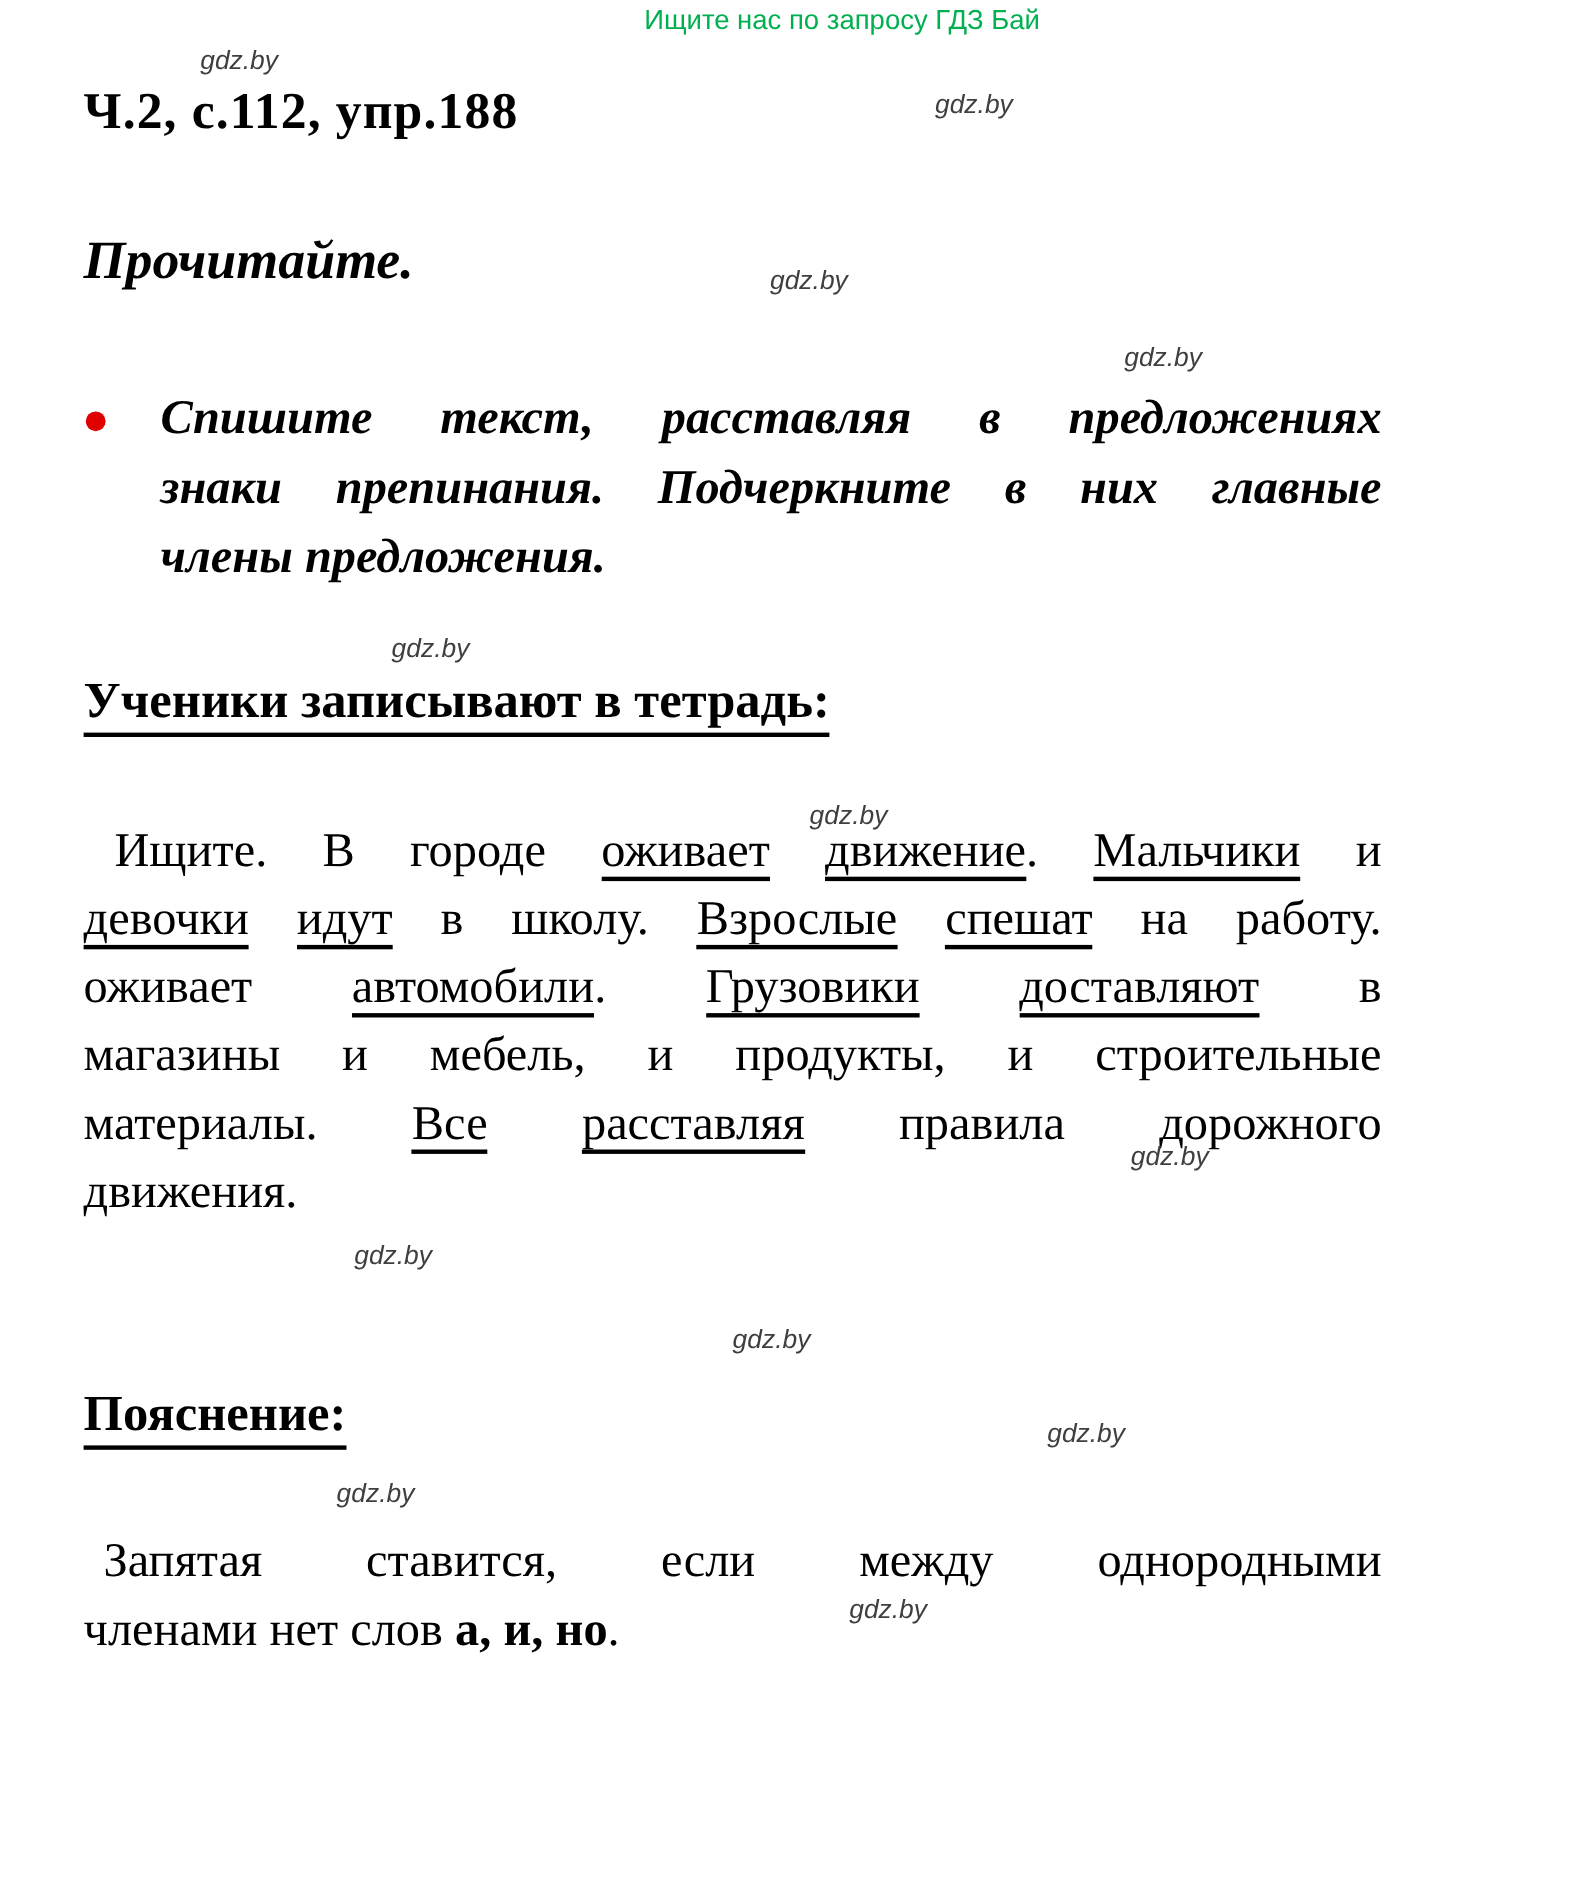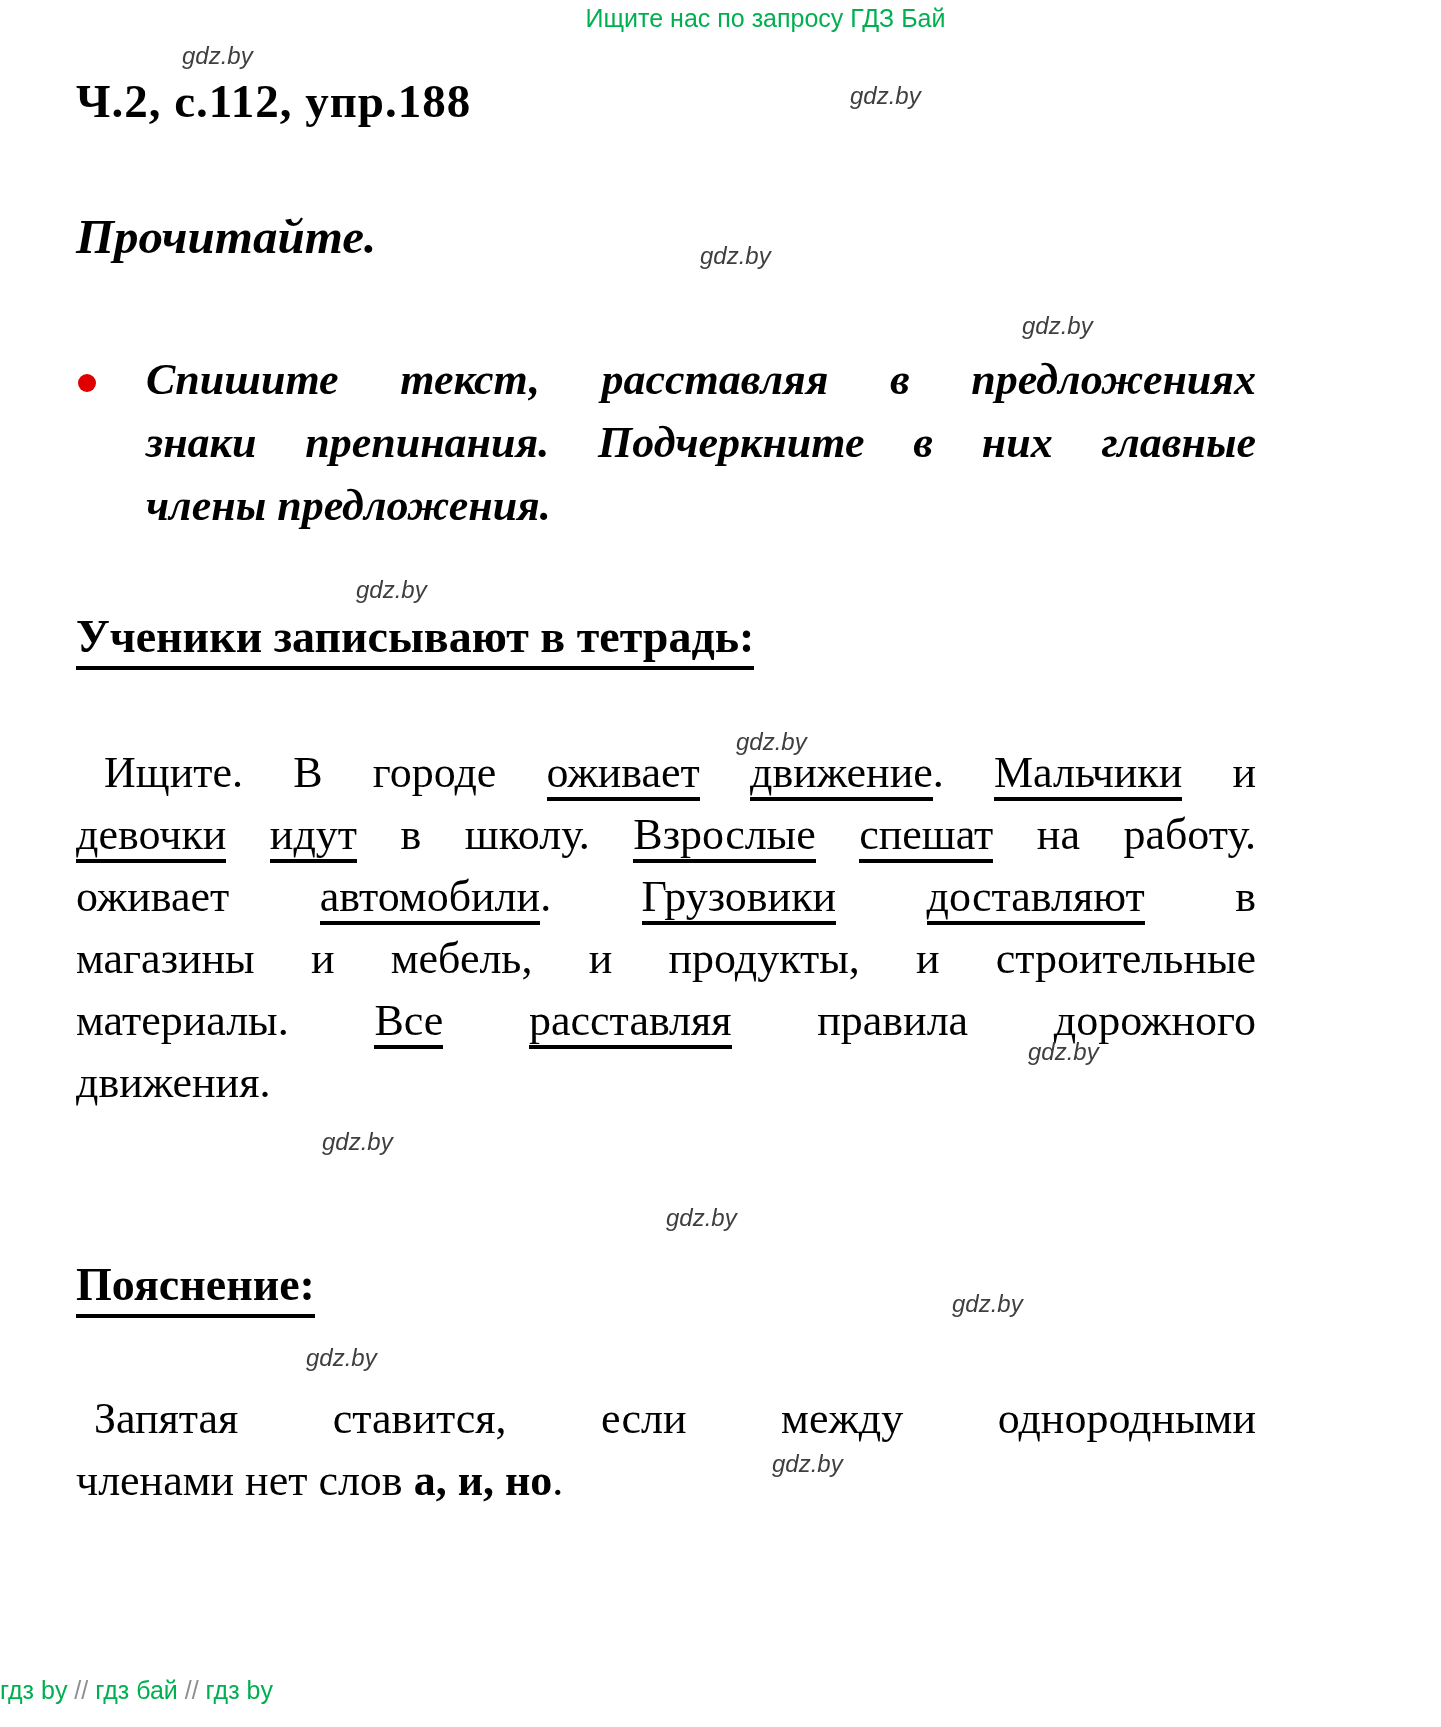--- a/index.html
+++ b/index.html
@@ -94,23 +94,20 @@
 
   <div class="explain-heading">
     <span class="h-ul">Пояснение:</span>
   </div>
 
   <div class="explain-text">
       <div class="line just"><span>Запятая ставится, если между однородными</span></div>
       <div class="line"><span>членами нет слов </span><span class="bold">а, и, но</span><span>.</span></div>
     </div>
 
-  <div class="footer">
-      <div class="line"><span class="c-green">гдз by</span><span class="c-gray">  //  </span><span class="c-green">гдз бай</span><span class="c-gray">  //  </span><span class="c-green">гдз by</span></div>
-    </div>
 
   <span class="wm" style="left:182px;top:42px">gdz.by</span>
   <span class="wm" style="left:850px;top:82px">gdz.by</span>
   <span class="wm" style="left:700px;top:242px">gdz.by</span>
   <span class="wm" style="left:1022px;top:312px">gdz.by</span>
   <span class="wm" style="left:356px;top:576px">gdz.by</span>
   <span class="wm" style="left:736px;top:728px">gdz.by</span>
   <span class="wm" style="left:1028px;top:1038px">gdz.by</span>
   <span class="wm" style="left:322px;top:1128px">gdz.by</span>
   <span class="wm" style="left:666px;top:1204px">gdz.by</span>

